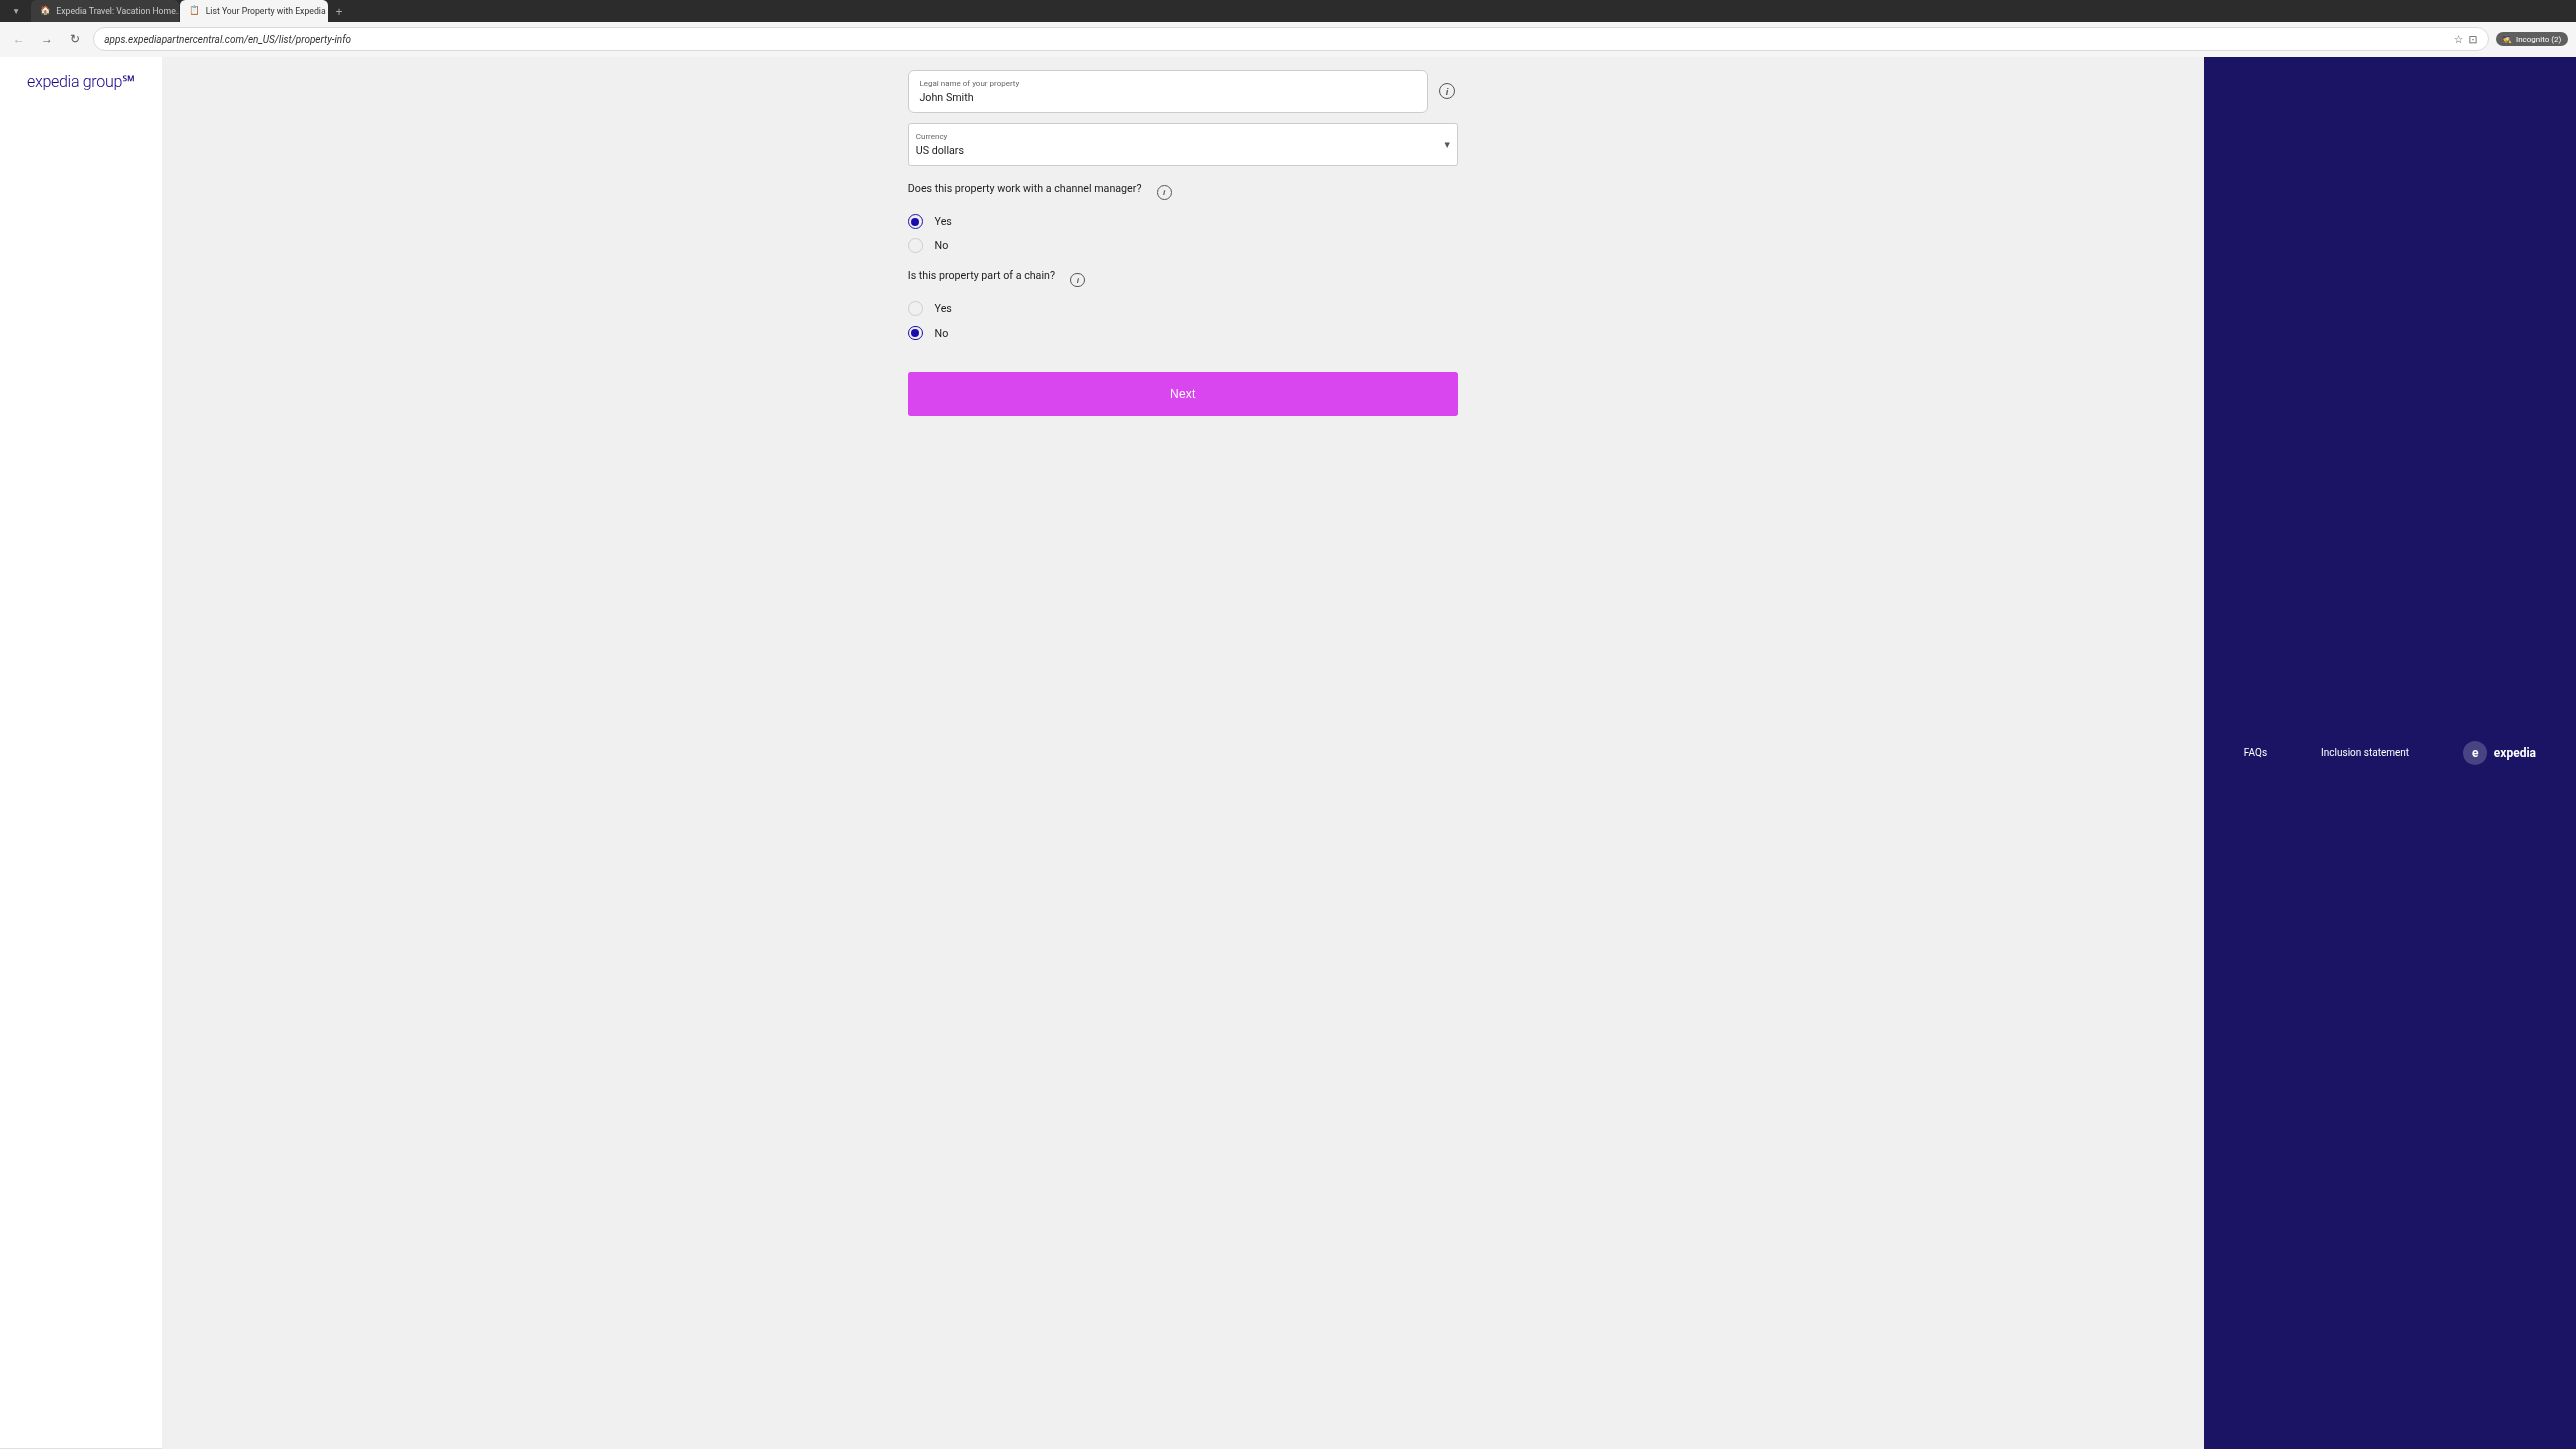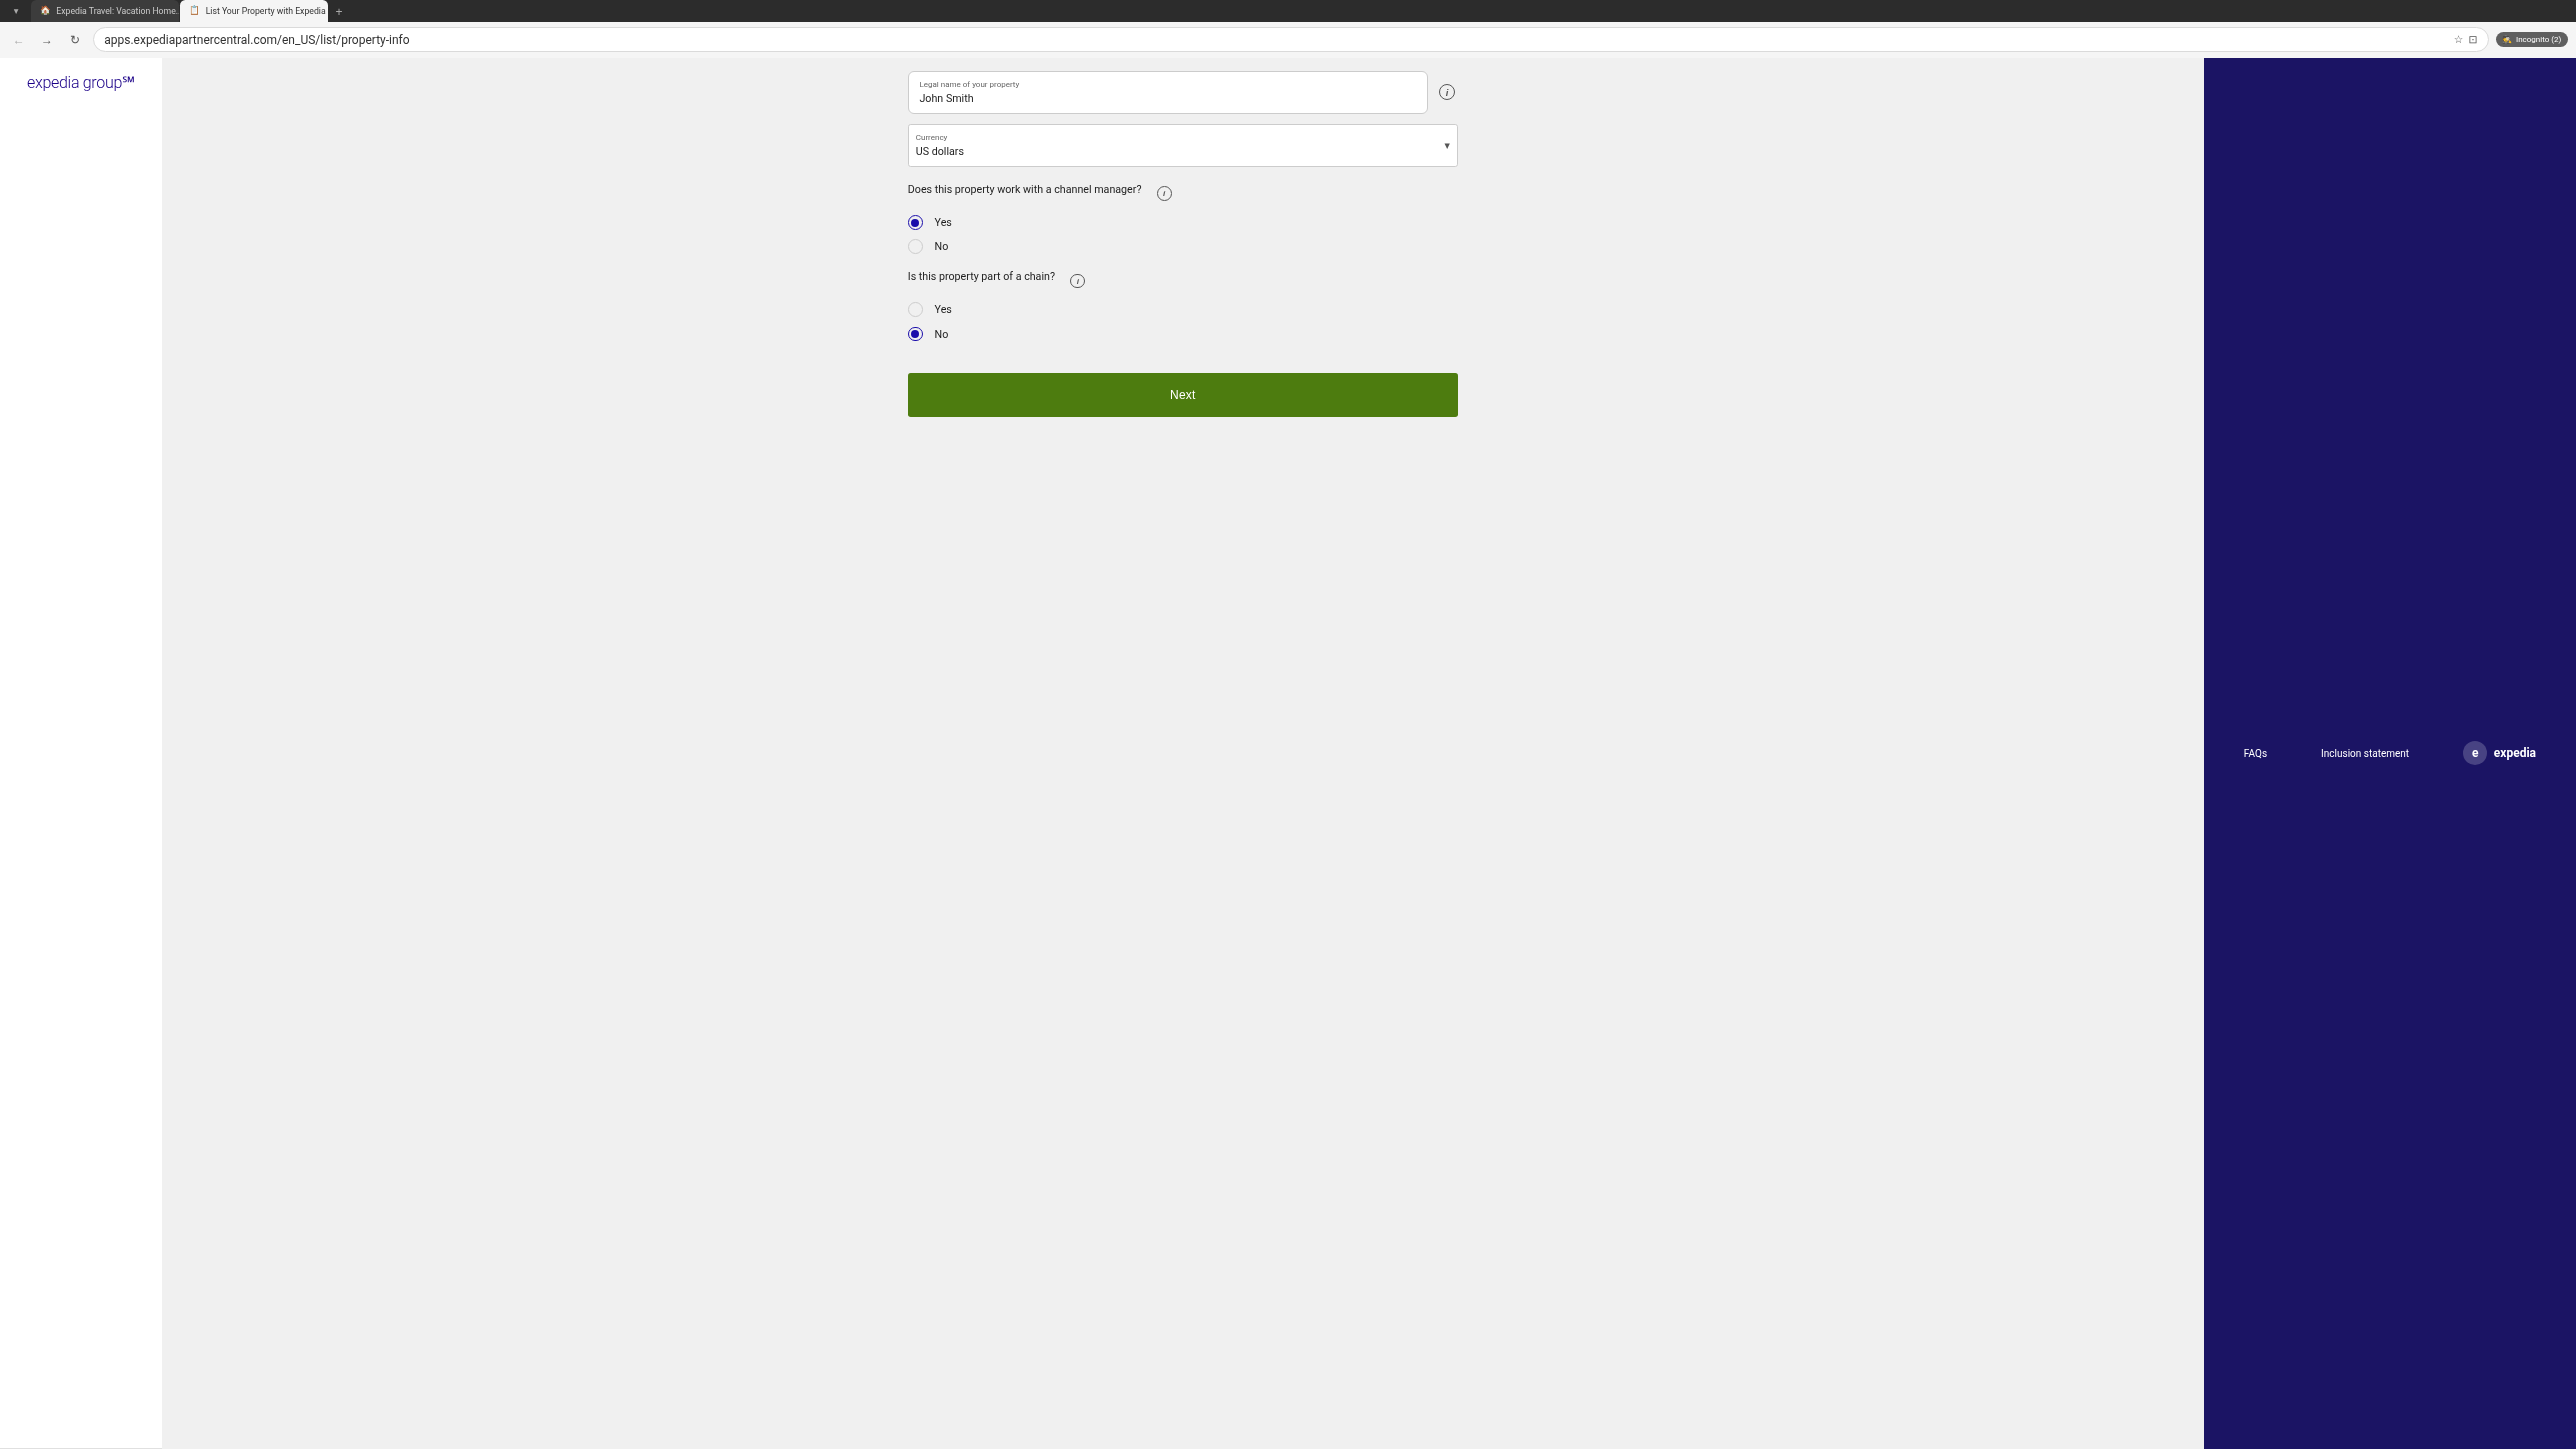--- a/index.html
+++ b/index.html
@@ -268,21 +268,21 @@
     }
 
     .radio-label {
       font-size: 10.7px;
       color: #222;
     }
 
     
     .next-btn {
       width: 100%;
-      background: #4d7c0f;
+      background: #d946ef;
       color: white;
       border: none;
       border-radius: 2.7px;
       padding: 14.8px;
       font-size: 12px;
       font-weight: 500;
       cursor: pointer;
       margin-top: 16px;
       letter-spacing: 0.2px;
     }
@@ -363,21 +363,21 @@
 
     <button class="new-tab-btn">+</button>
   </div>
 
   <div class="address-bar-row">
     <button class="nav-btn disabled">←</button>
     <button class="nav-btn">→</button>
     <button class="nav-btn">↻</button>
 
     <div class="address-bar">
-      <span style="flex:1; font-size:12px; color:#333;">apps.expediapartnercentral.com/en_US/list/property-info</span>
+      <span style="flex:1; font-size:10px; color:#333;font-style:italic;">apps.expediapartnercentral.com/en_US/list/property-info</span>
       <div class="address-bar-icons">
         <span class="addr-icon">☆</span>
         <span class="addr-icon">⊡</span>
       </div>
     </div>
 
     <div class="incognito-badge">
       <span>🕵</span>
       <span>Incognito (2)</span>
     </div>

